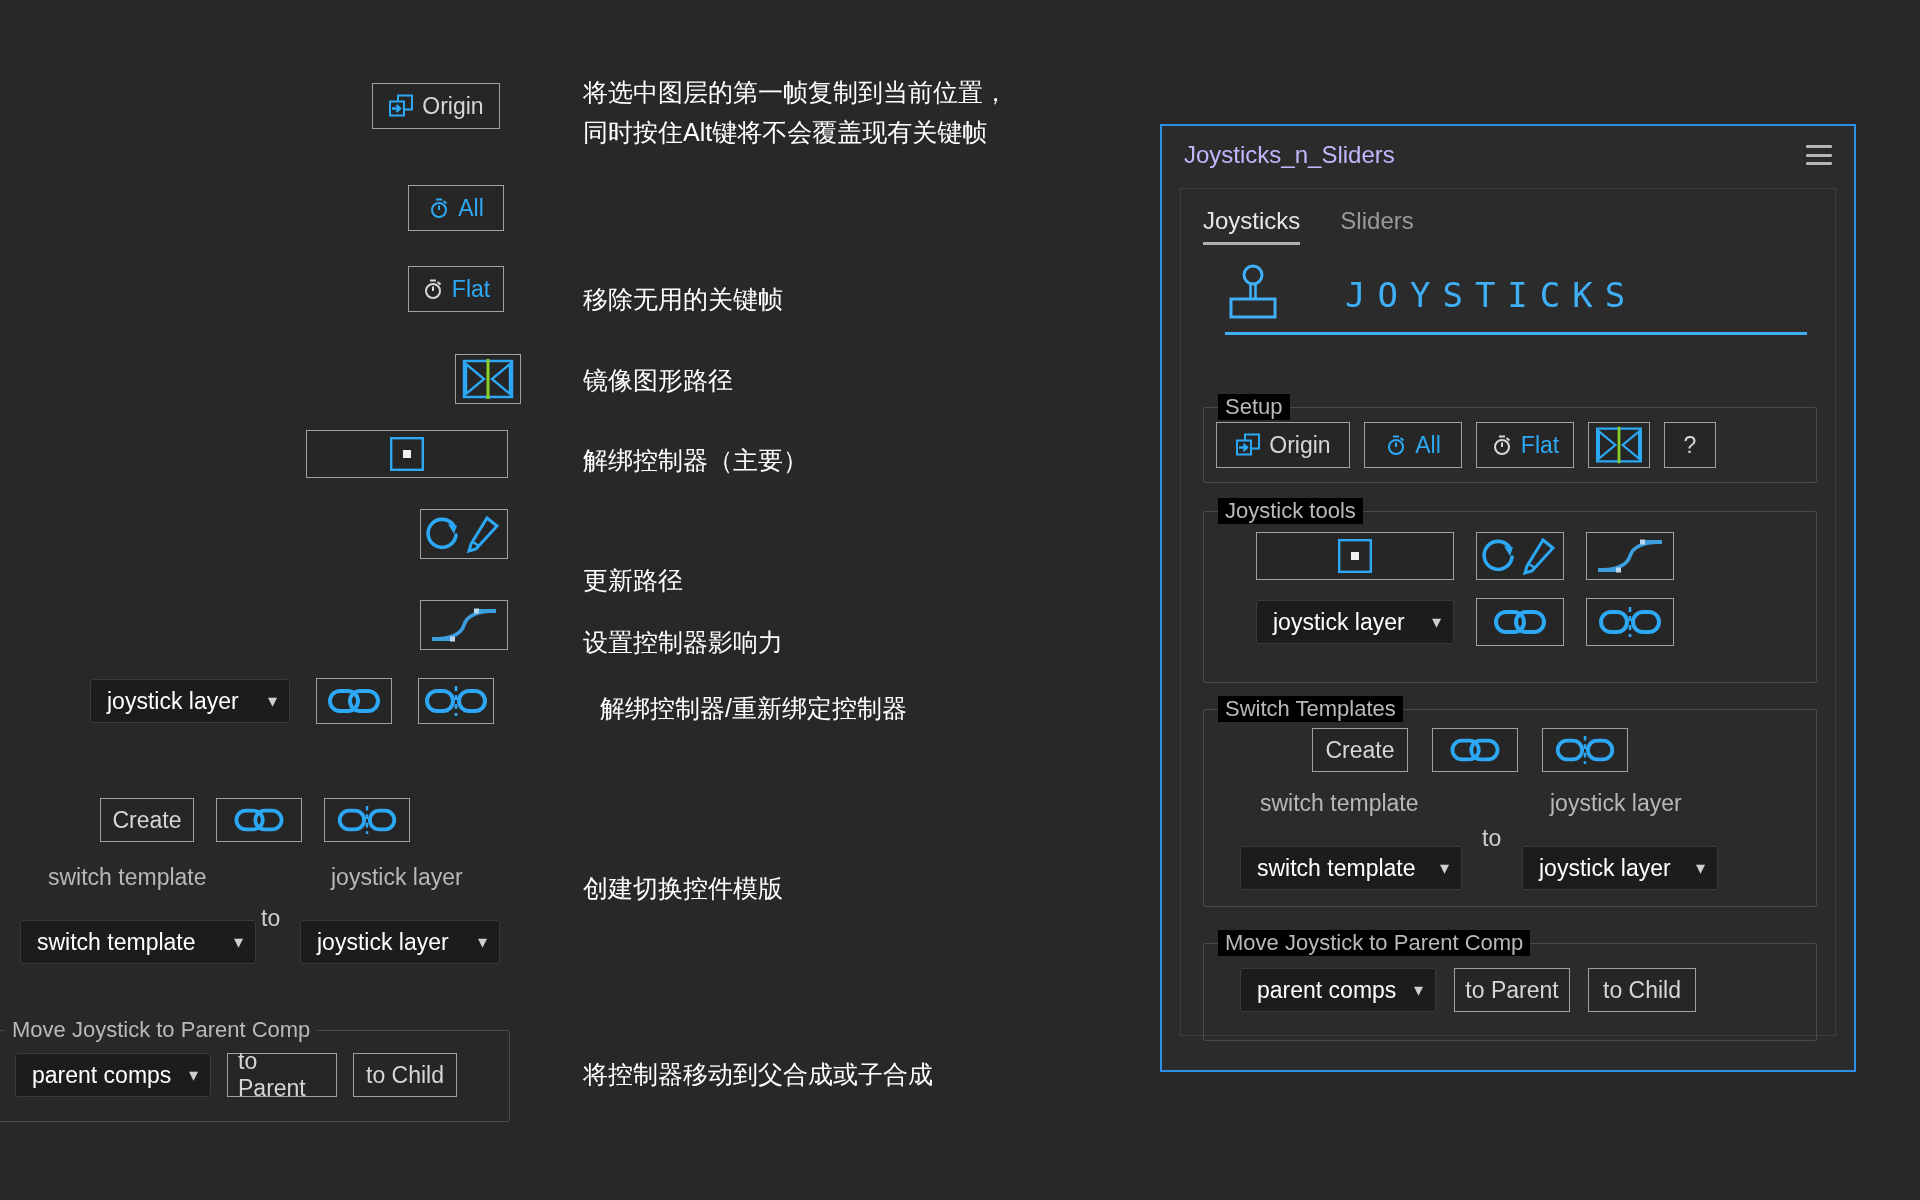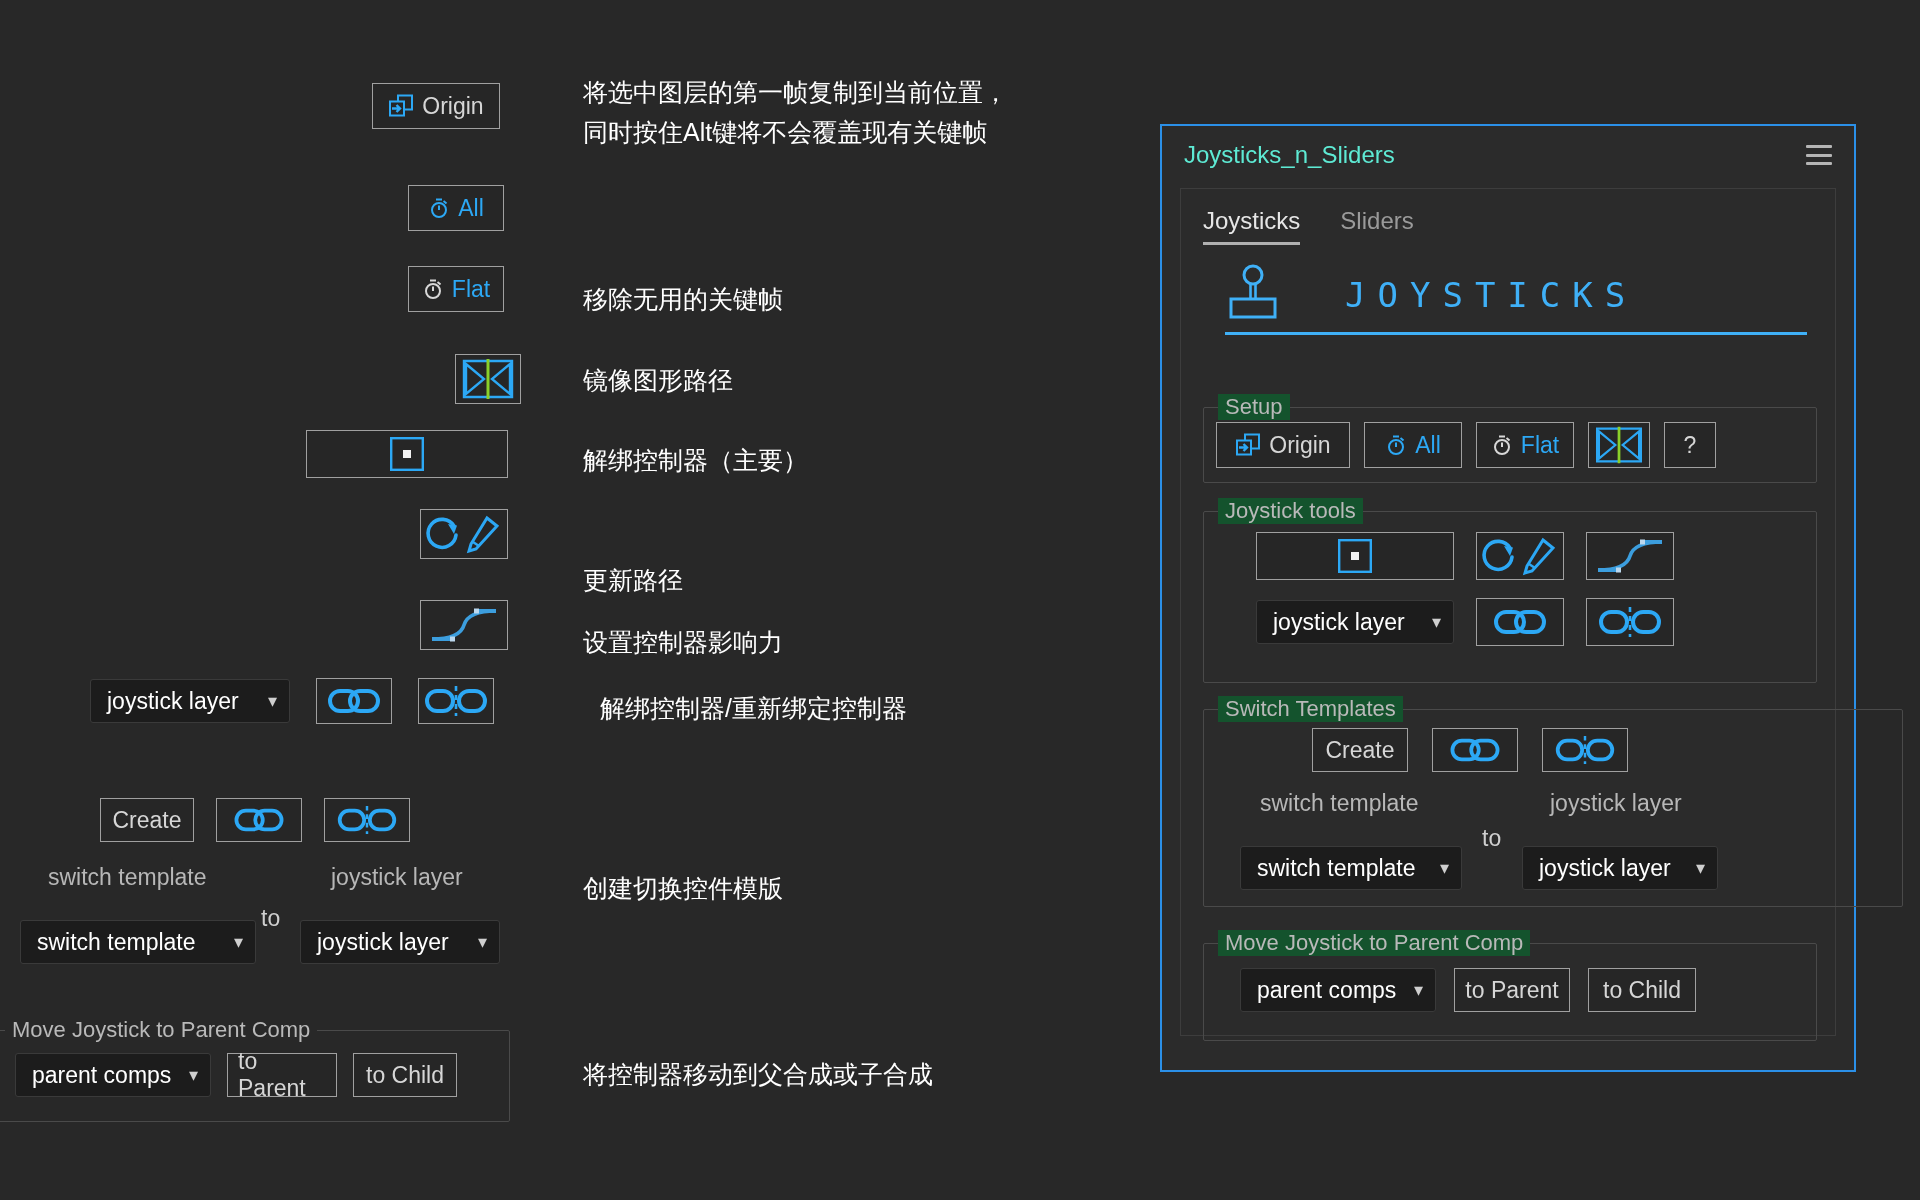--- a/index.html
+++ b/index.html
@@ -69,36 +69,36 @@
   .groupbox > .gcap {
     position: absolute;
     top: -14px;
     left: 14px;
     background: #282828;
     padding: 0 7px;
     color: #b9b9b9;
     font-size: 22px;
     white-space: nowrap;
   }
-  .groupbox.panelbg > .gcap { background: #14532d; }
+  .groupbox.panelbg > .gcap { background: #000000; }
 
   
   .panel {
     position: absolute;
     left: 1160px; top: 124px;
     width: 696px; height: 948px;
     background: #2b2b2b;
     border: 2px solid #2b90e8;
   }
   .panel-header {
     position: relative; height: 58px;
     display: flex; align-items: center;
     padding: 0 0 0 22px;
   }
-  .panel-title { color: #5eead4; font-size: 24px; }
+  .panel-title { color: #c4b5fd; font-size: 24px; }
   .hamburger {
     position: absolute; right: 22px; top: 19px;
     width: 26px; height: 20px;
     display: flex; flex-direction: column; justify-content: space-between;
   }
   .hamburger i { display: block; height: 3px; background: #b5b5b5; border-radius: 1px; }
 
   .panel-body {
     position: absolute; left: 18px; right: 18px; top: 62px; bottom: 34px;
     border: 1px solid #3d3d3d;
@@ -395,21 +395,21 @@
           <div class="btn icononly" style="width:88px;height:48px;">
             <svg class="svgicon" width="68" height="34" viewBox="0 0 66 34">
               <rect x="4" y="7" width="26" height="20" rx="10" fill="none" stroke="#2ca8f5" stroke-width="4"></rect>
               <rect x="36" y="7" width="26" height="20" rx="10" fill="none" stroke="#2ca8f5" stroke-width="4"></rect>
               <path d="M33 2 V32" stroke="#2ca8f5" stroke-width="2.6" stroke-dasharray="5 4"></path>
             </svg>
           </div>
         </div>
       </div>
 
-      <div class="groupbox panelbg" style="left:22px; top:520px; width:700px; height:198px;">
+      <div class="groupbox panelbg" style="left:22px; top:520px; width:614px; height:198px;">
         <span class="gcap">Switch Templates</span>
         <div style="position:absolute; left:108px; top:18px; display:flex; align-items:center; gap:24px;">
           <div class="btn" style="width:96px;height:44px;">
             <span>Create</span>
           </div>
           <div class="btn icononly" style="width:86px;height:44px;">
             <svg class="svgicon" width="60" height="32" viewBox="0 0 60 34">
               <rect x="6" y="7" width="28" height="20" rx="10" fill="none" stroke="#2ca8f5" stroke-width="4"></rect>
               <rect x="26" y="7" width="28" height="20" rx="10" fill="none" stroke="#2ca8f5" stroke-width="4"></rect>
             </svg>

